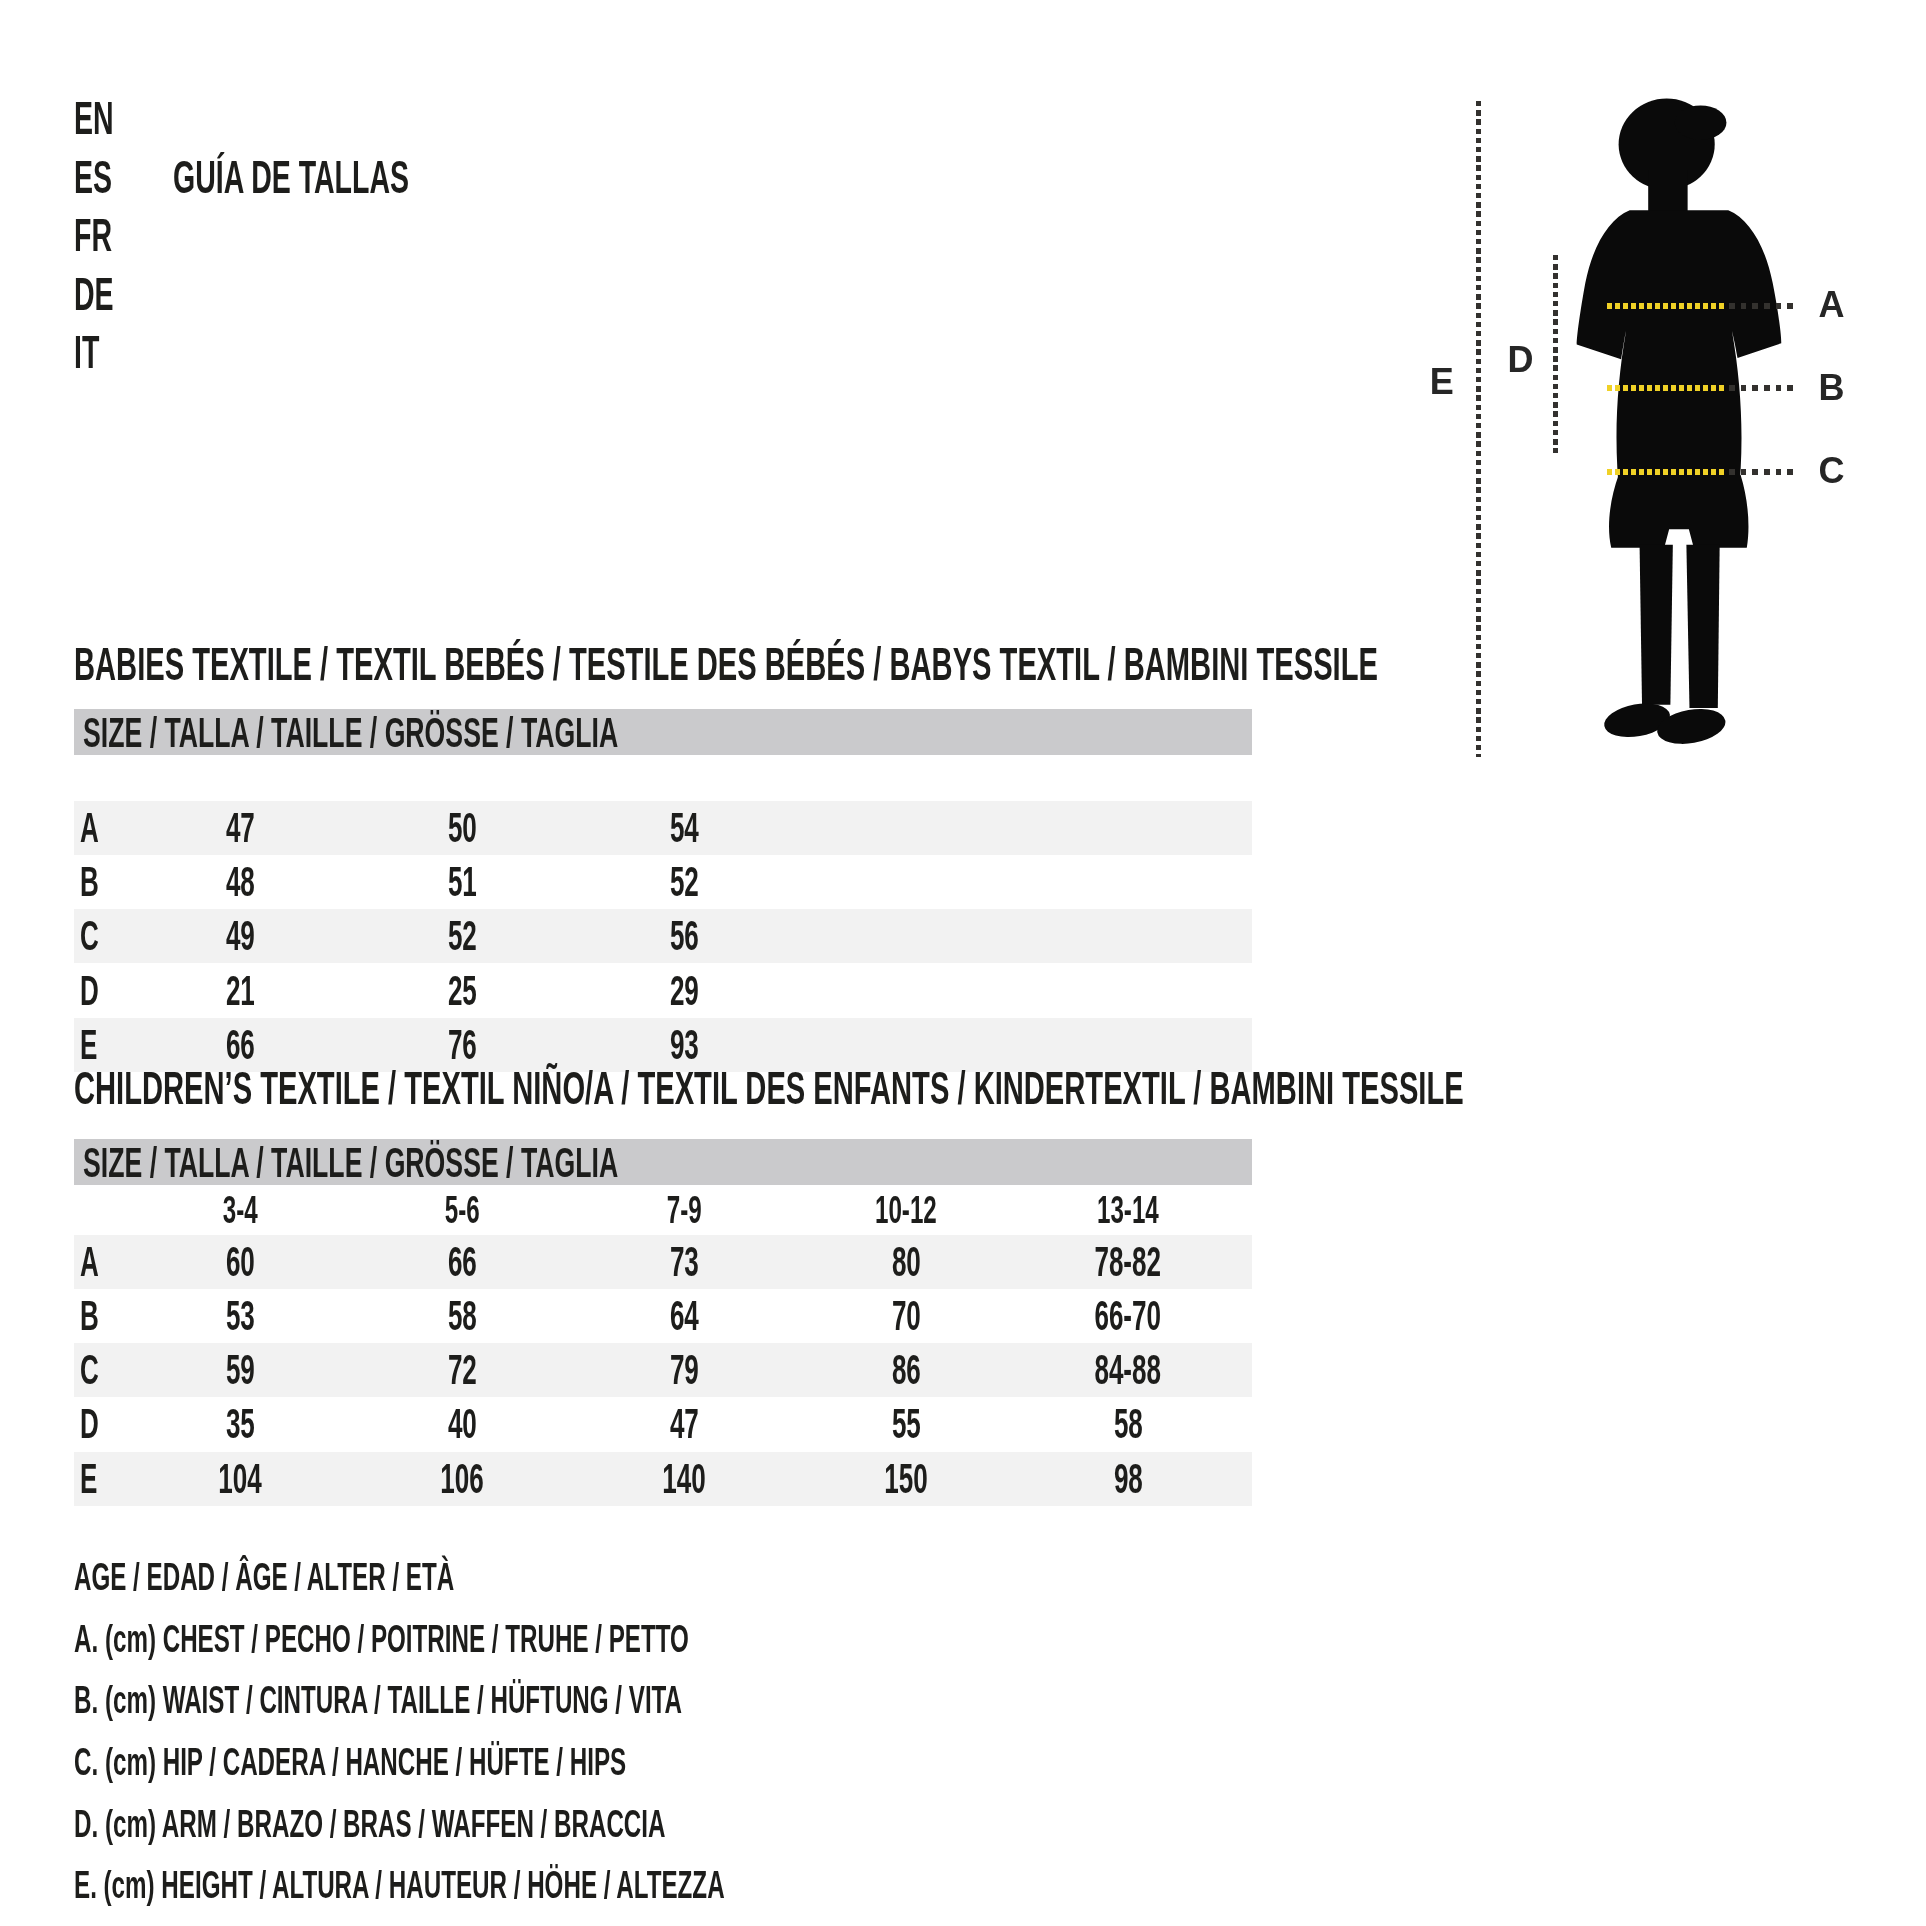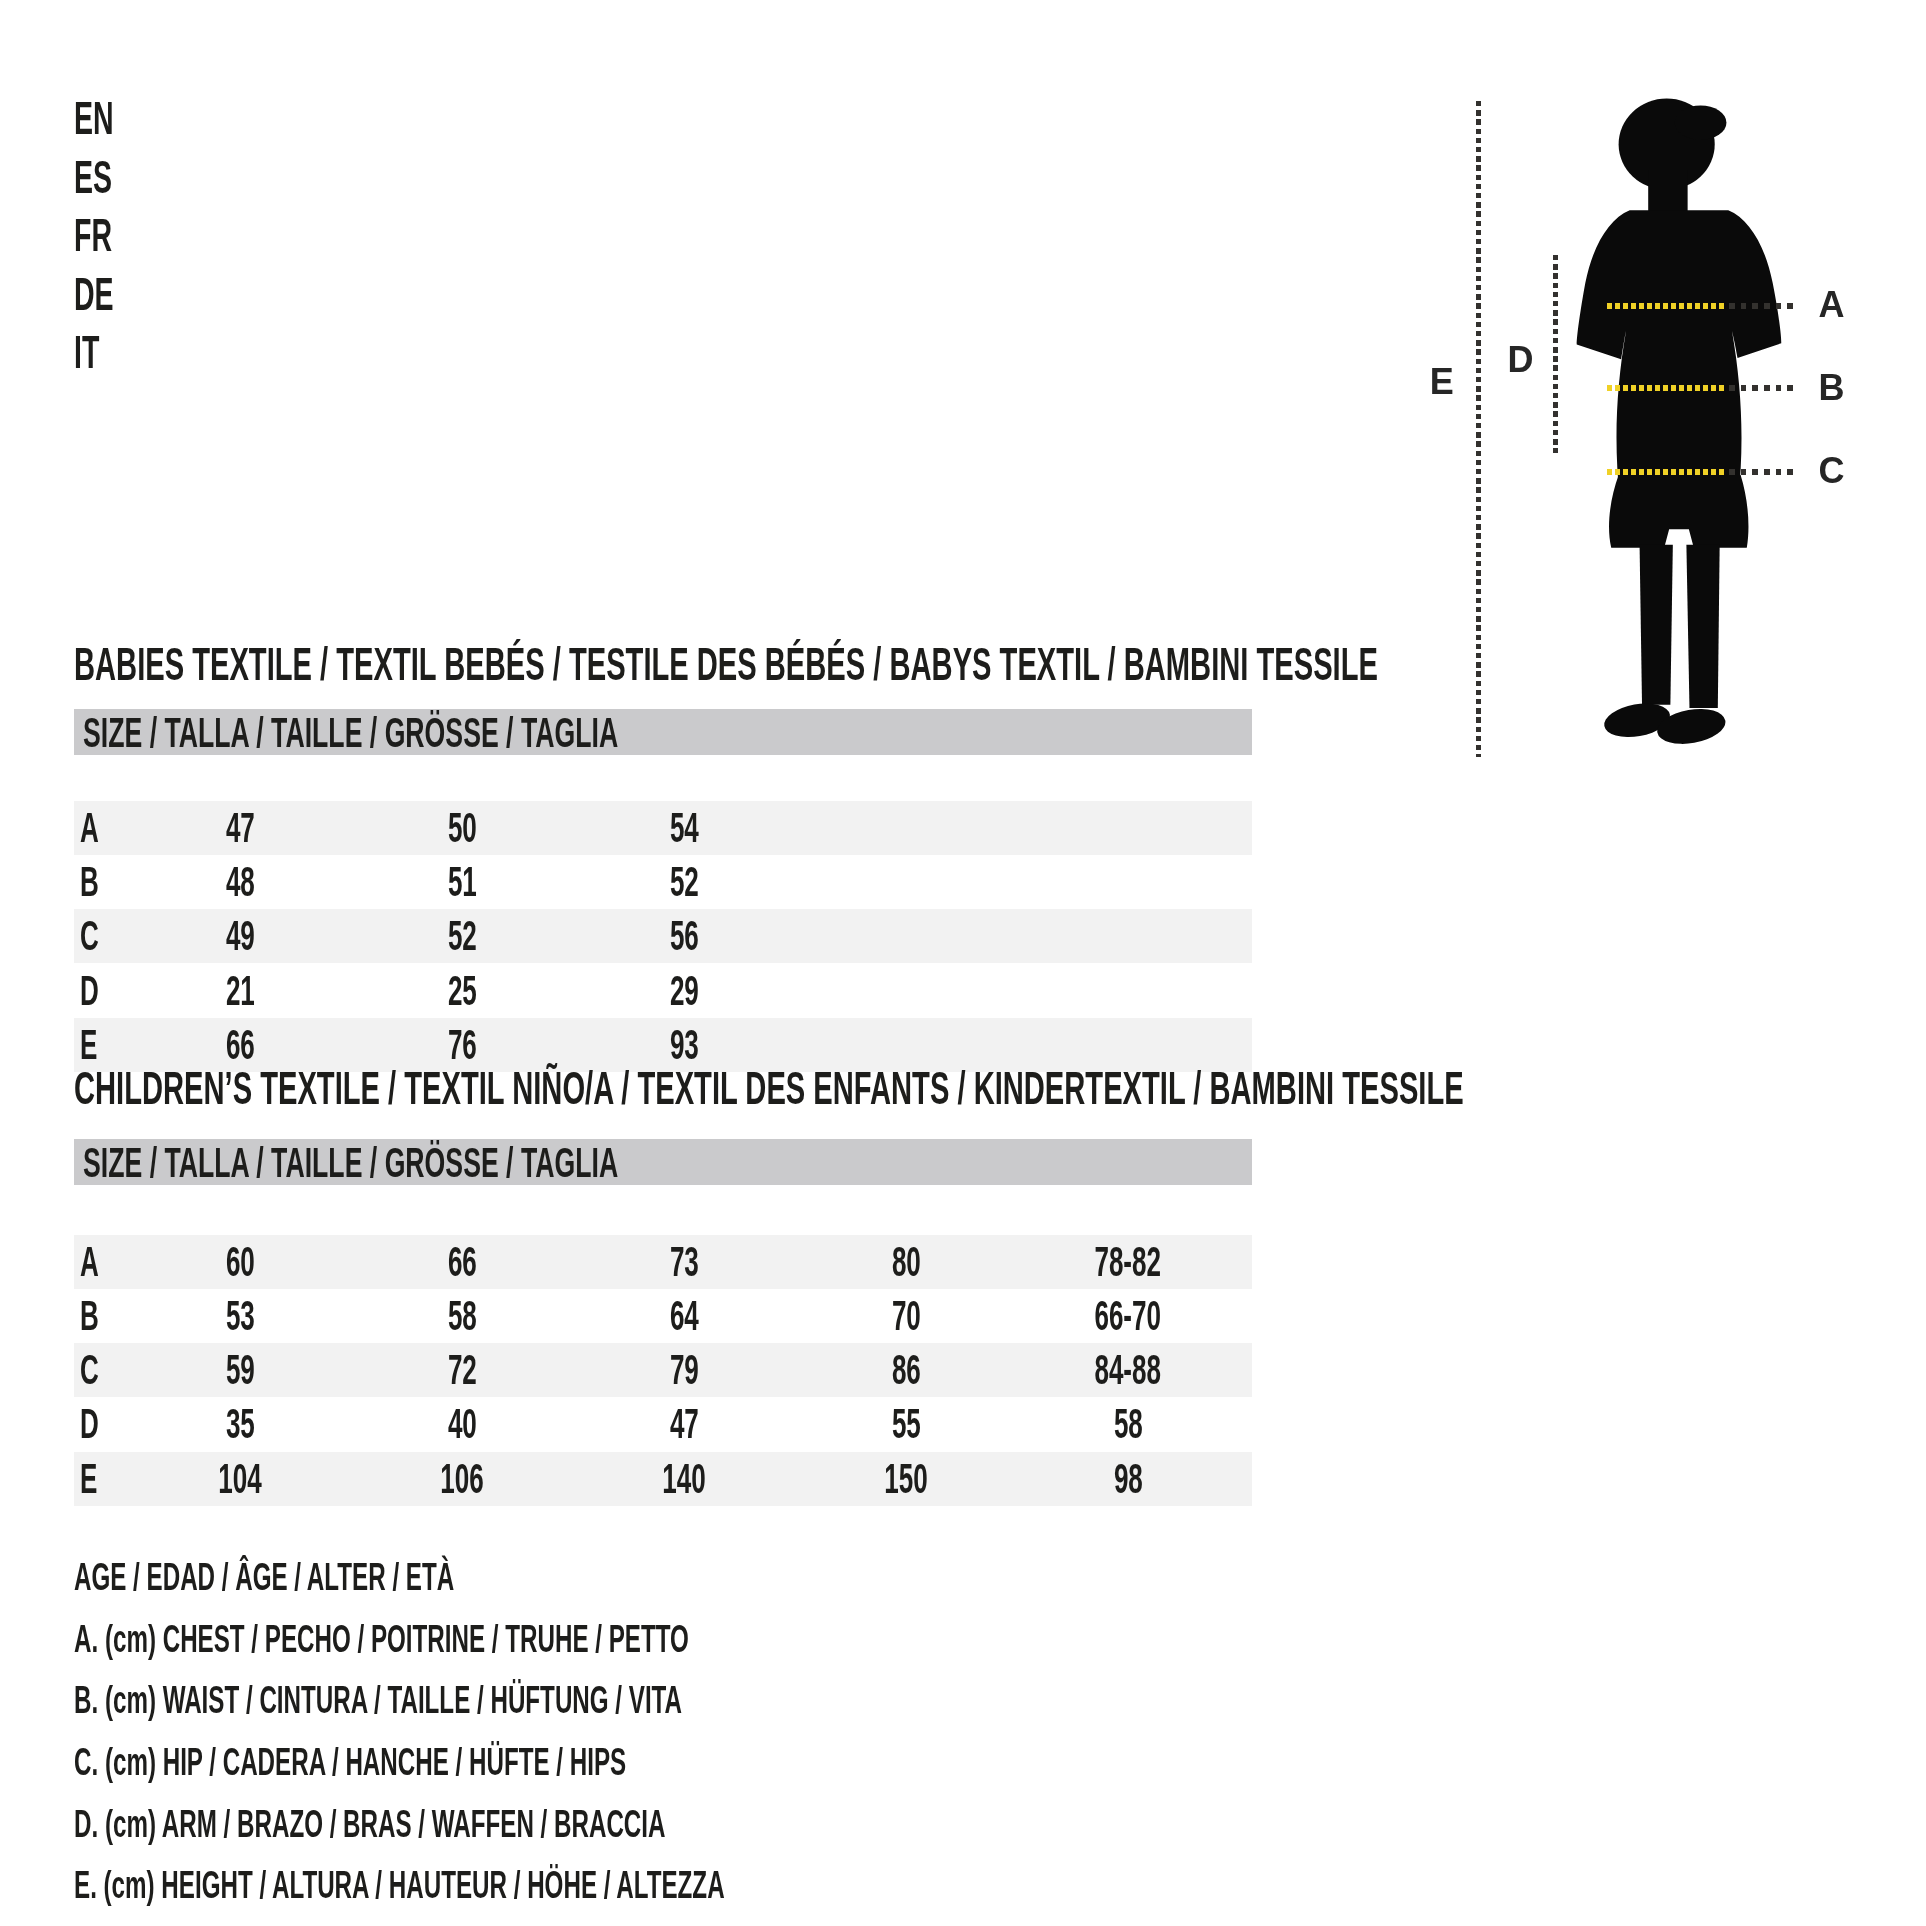--- a/index.html
+++ b/index.html
@@ -54,20 +54,21 @@
 <body>
 
 <div class="canvas">
 
   <div>
     <div class="lang-line" style="top:96px">
       <span class="lang-code"><span class="cond">EN</span></span>
     </div>
     <div class="lang-line" style="top:155px">
       <span class="lang-code"><span class="cond">ES</span></span>
+      <span class="lang-label"><span class="cond">GUÍA DE TALLAS</span></span>
     </div>
     <div class="lang-line" style="top:213px">
       <span class="lang-code"><span class="cond">FR</span></span>
     </div>
     <div class="lang-line" style="top:272px">
       <span class="lang-code"><span class="cond">DE</span></span>
     </div>
     <div class="lang-line" style="top:330px">
       <span class="lang-code"><span class="cond">IT</span></span>
     </div>
@@ -154,20 +155,27 @@
     <div class="tletter"><span class="cond">E</span></div>
     <div class="cell" style="left:55px"><span class="cond cond-c">66</span></div>
     <div class="cell" style="left:277px"><span class="cond cond-c">76</span></div>
     <div class="cell" style="left:499px"><span class="cond cond-c">93</span></div>
   </div>
 
   <div class="section-title" style="top:1064px"><span class="cond">CHILDREN’S TEXTILE / TEXTIL NIÑO/A / TEXTIL DES ENFANTS / KINDERTEXTIL / BAMBINI TESSILE</span></div>
 
   <div class="size-bar" style="top:1139px"><span class="cond">SIZE / TALLA / TAILLE / GRÖSSE / TAGLIA</span></div>
 
+  <div class="colhead-row" style="top:1184px">
+    <div class="colhead-cell" style="left:55px"><span class="cond cond-c">3-4</span></div>
+    <div class="colhead-cell" style="left:277px"><span class="cond cond-c">5-6</span></div>
+    <div class="colhead-cell" style="left:499px"><span class="cond cond-c">7-9</span></div>
+    <div class="colhead-cell" style="left:721px"><span class="cond cond-c">10-12</span></div>
+    <div class="colhead-cell" style="left:943px"><span class="cond cond-c">13-14</span></div>
+  </div>
 
   <div class="trow stripe" style="top:1235px">
     <div class="tletter"><span class="cond">A</span></div>
     <div class="cell" style="left:55px"><span class="cond cond-c">60</span></div>
     <div class="cell" style="left:277px"><span class="cond cond-c">66</span></div>
     <div class="cell" style="left:499px"><span class="cond cond-c">73</span></div>
     <div class="cell" style="left:721px"><span class="cond cond-c">80</span></div>
     <div class="cell" style="left:943px"><span class="cond cond-c">78-82</span></div>
   </div>
   <div class="trow" style="top:1289px">

